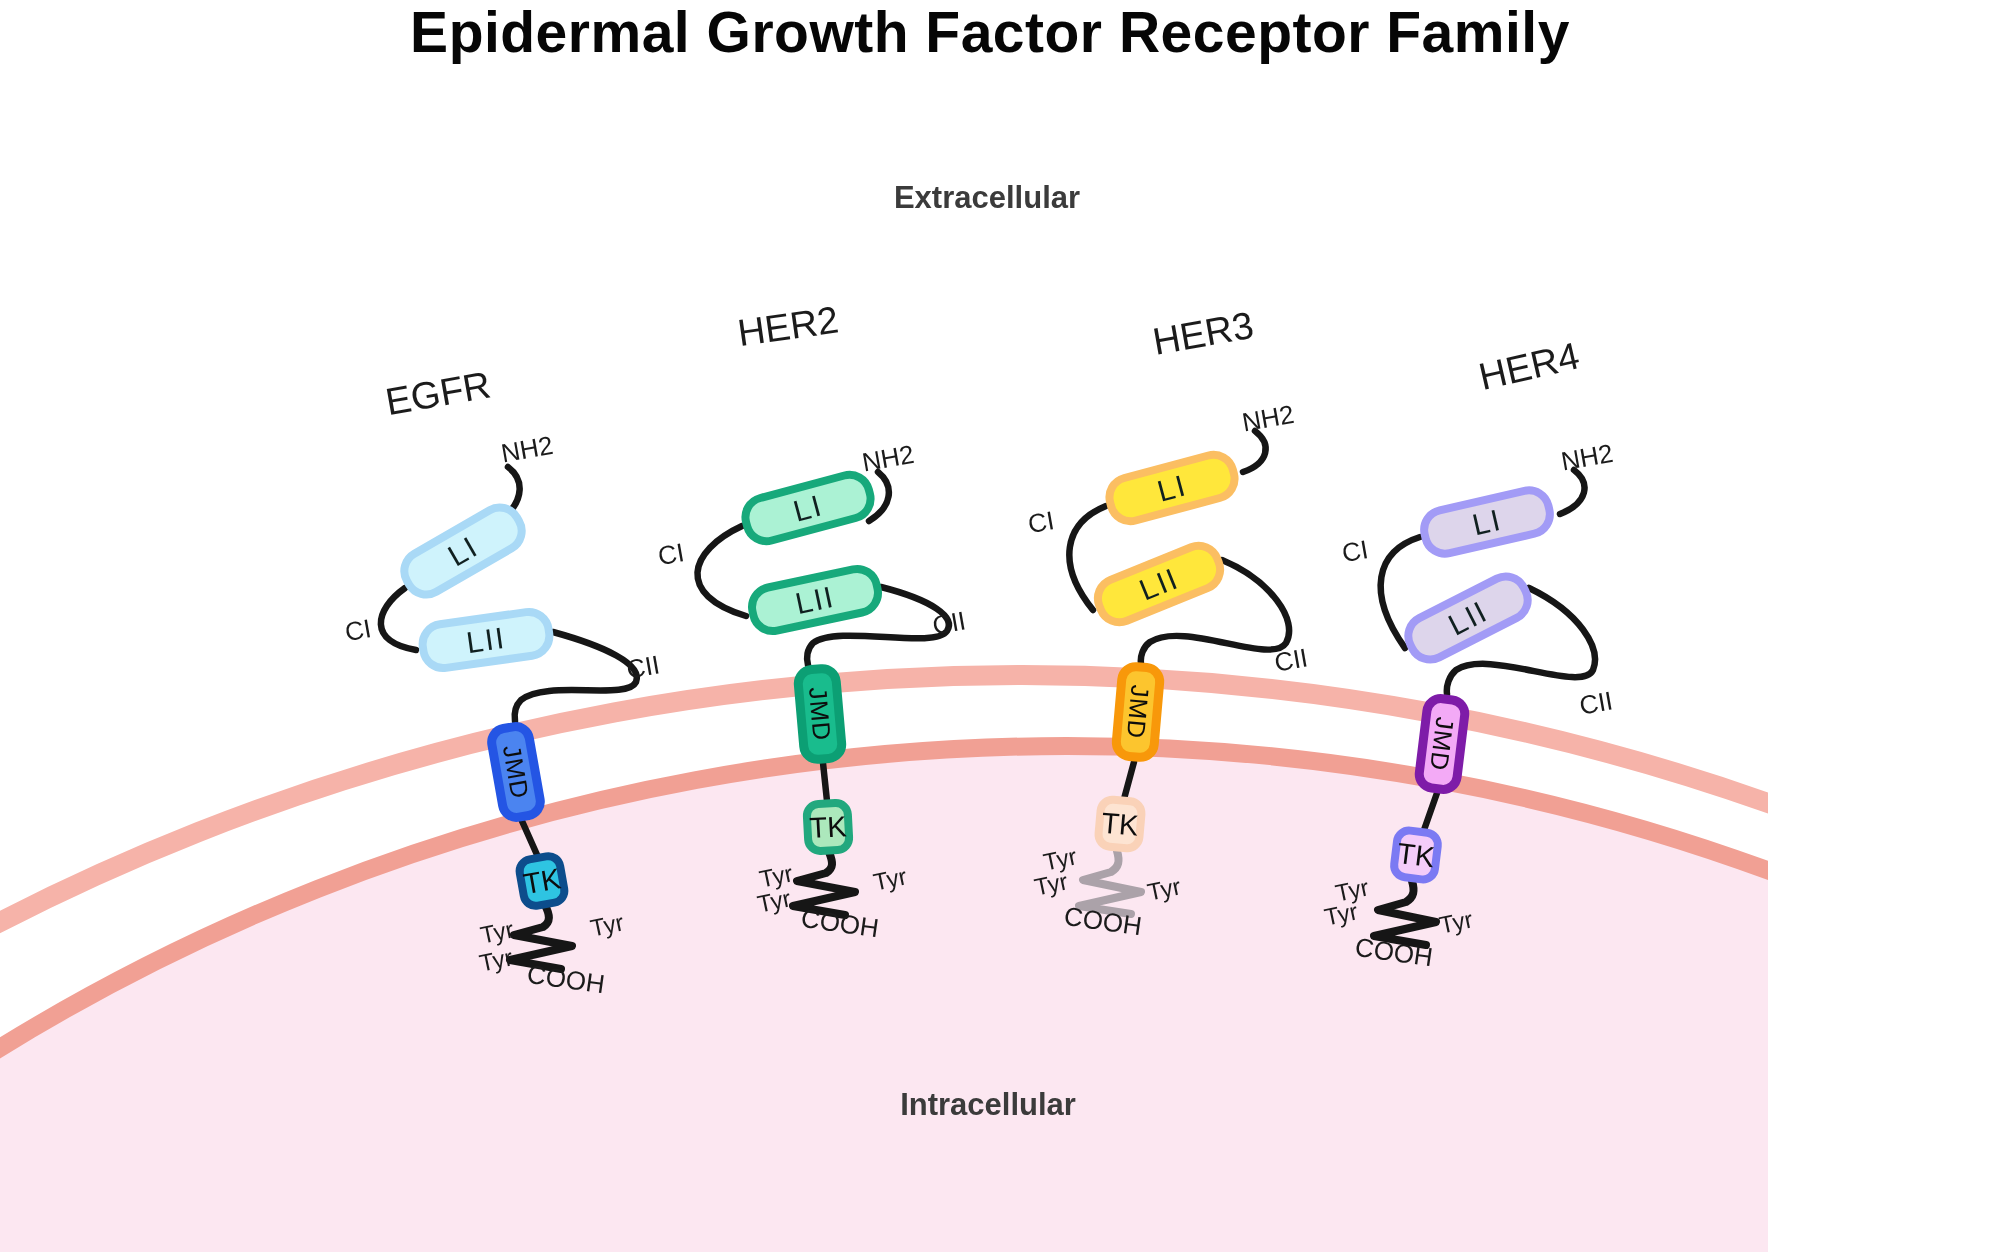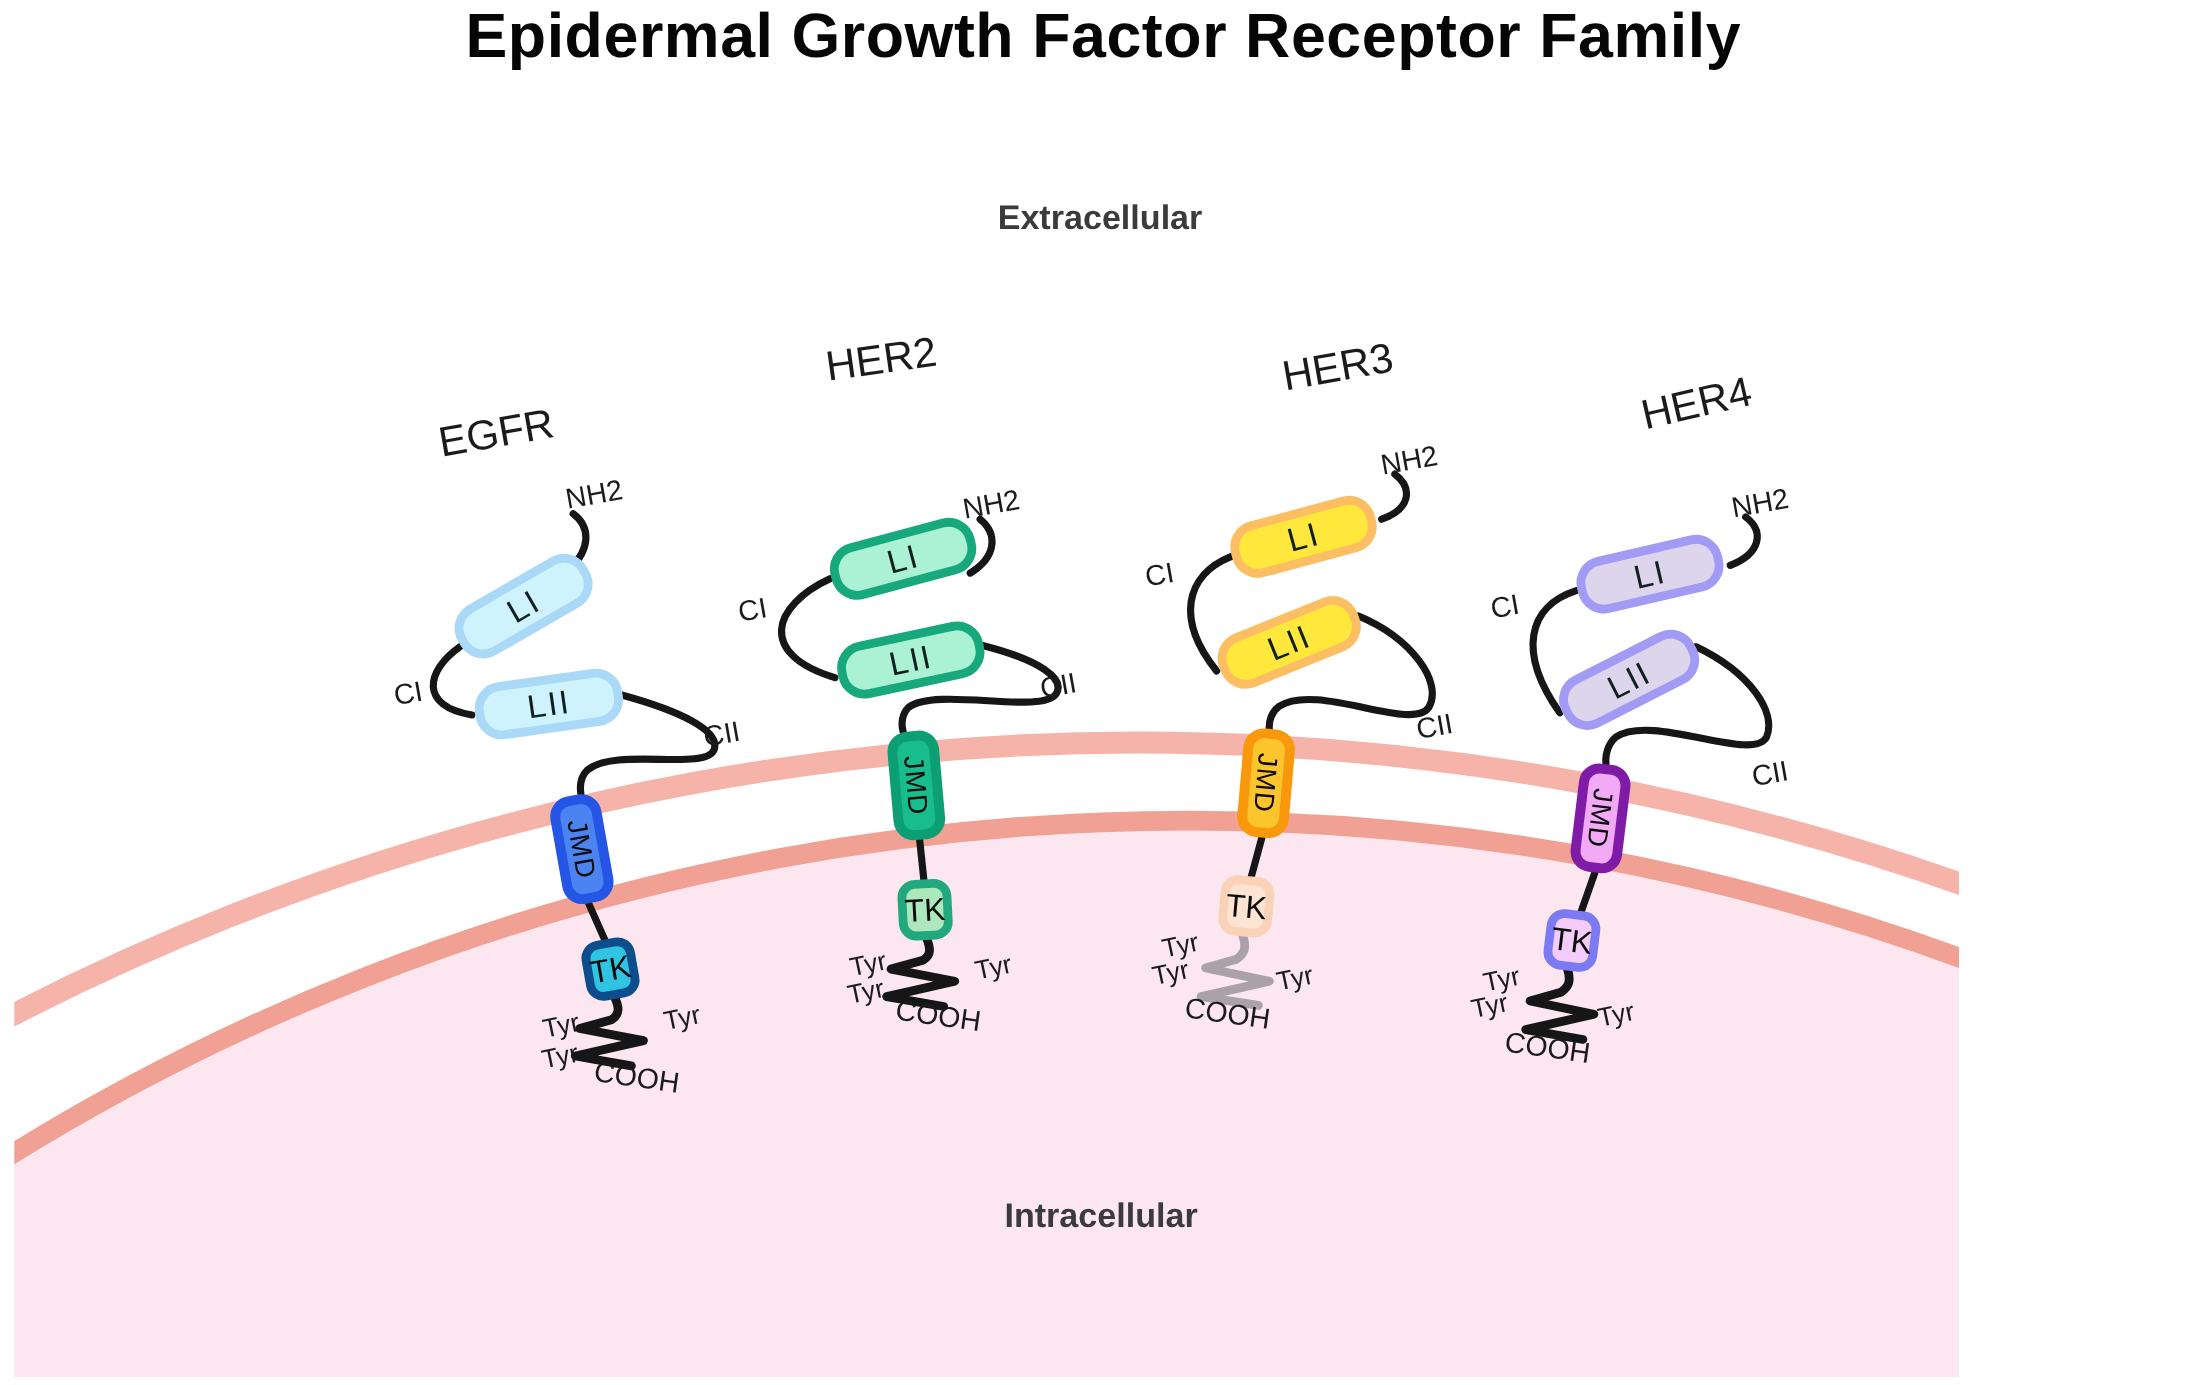--- a/index.html
+++ b/index.html
@@ -1,16 +1,16 @@
 <!DOCTYPE html>
 <html><head>
 <meta charset="utf-8">
 <style>
   html,body{margin:0;padding:0;background:#ffffff;}
-  .stage{position:relative;width:1768px;height:1259px;background:#ffffff;overflow:hidden;padding-left:13px;}
+  .stage{position:relative;width:1768px;height:1259px;background:#ffffff;overflow:hidden;}
   svg{display:block;}
   text{font-family:"Liberation Sans",sans-serif;text-anchor:middle;}
   .title{font-size:57px;font-weight:bold;fill:#060606;letter-spacing:0.5px;}
   .region{font-size:31px;font-weight:bold;fill:#3b3b3b;}
   .rname{font-size:38px;fill:#1b1b1b;}
   .lbl{font-size:26px;fill:#1b1b1b;}
   .tyr{font-size:24px;fill:#1b1b1b;}
   .cooh{font-size:26px;fill:#1b1b1b;}
   .dom{font-size:30px;fill:#102020;letter-spacing:2px;}
   .jmdtxt{font-size:25px;fill:#0d0d0d;letter-spacing:1px;}

